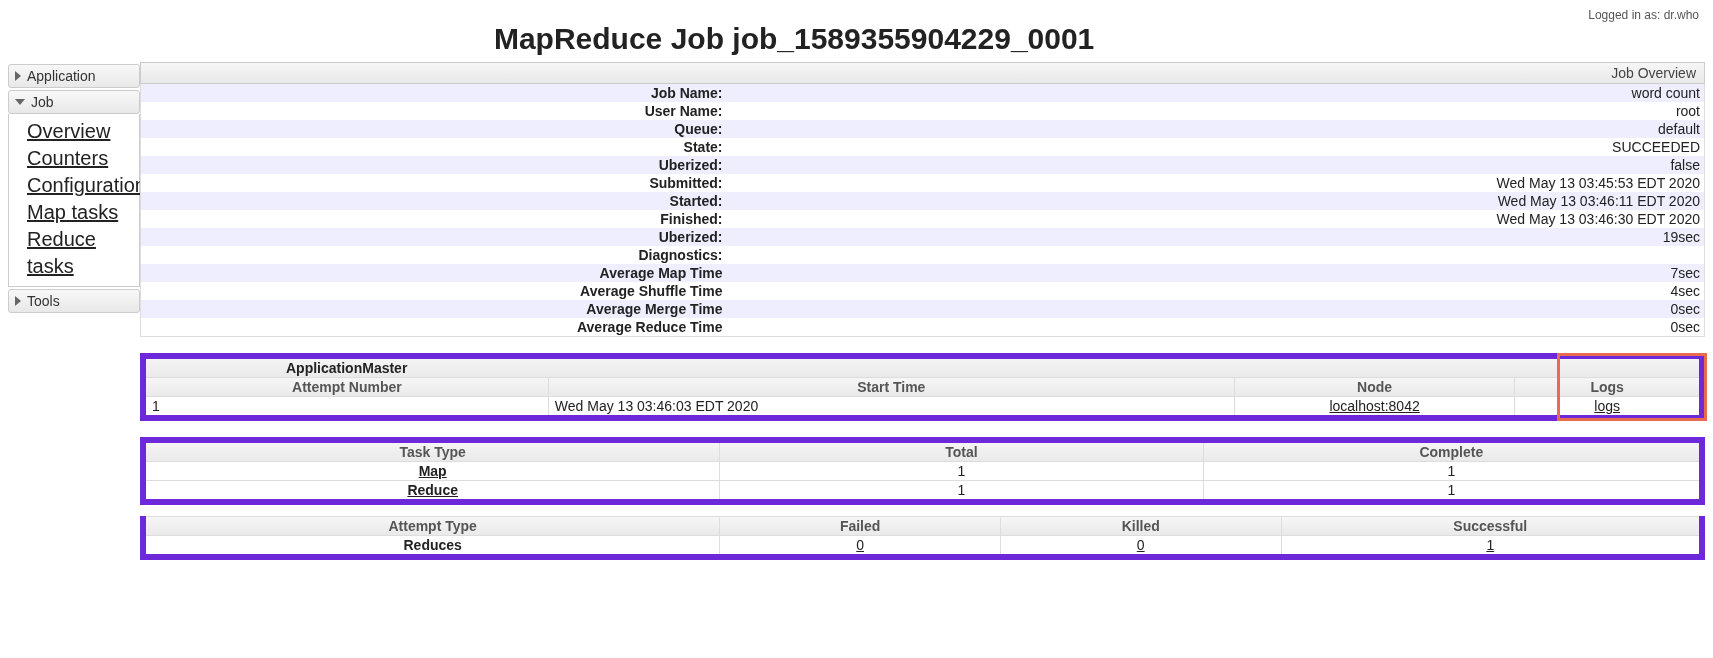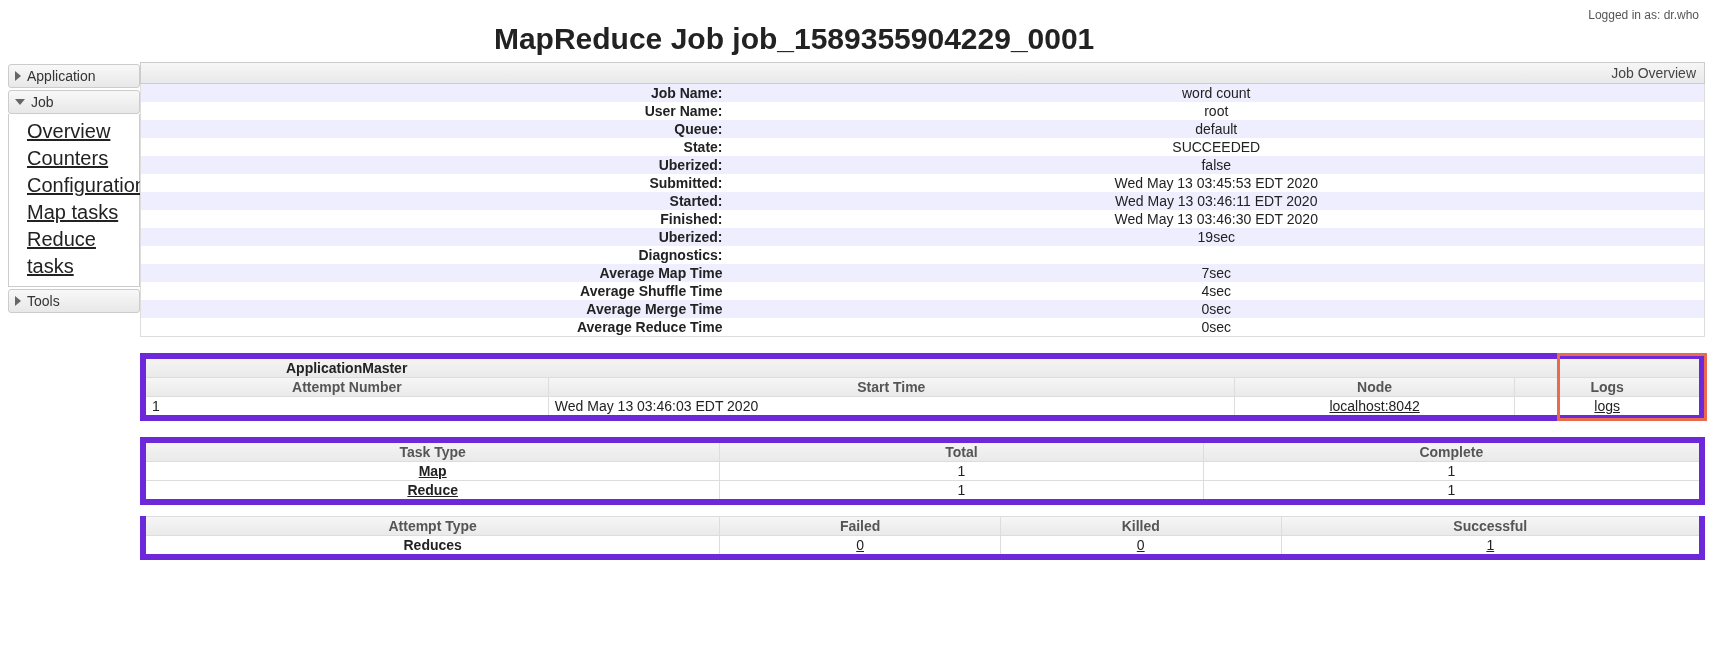--- a/index.html
+++ b/index.html
@@ -96,21 +96,21 @@
   }
   table.kv tr:nth-child(odd)  { background: #eeeeff; }
   table.kv tr:nth-child(even) { background: #ffffff; }
   table.kv td.k {
     width: 588px;
     text-align: right;
     font-weight: 700;
     padding: 1px 6px 1px 4px;
   }
   table.kv td.v {
-    text-align: center;
+    text-align: right;
     padding: 1px 4px;
   }
   table.grid {
     width: 100%;
     border-collapse: collapse;
     border: 6px solid #6d28d9;
     margin-top: 16px;
   }
   table.grid th, table.grid td {
     border: 1px solid #ddd;

